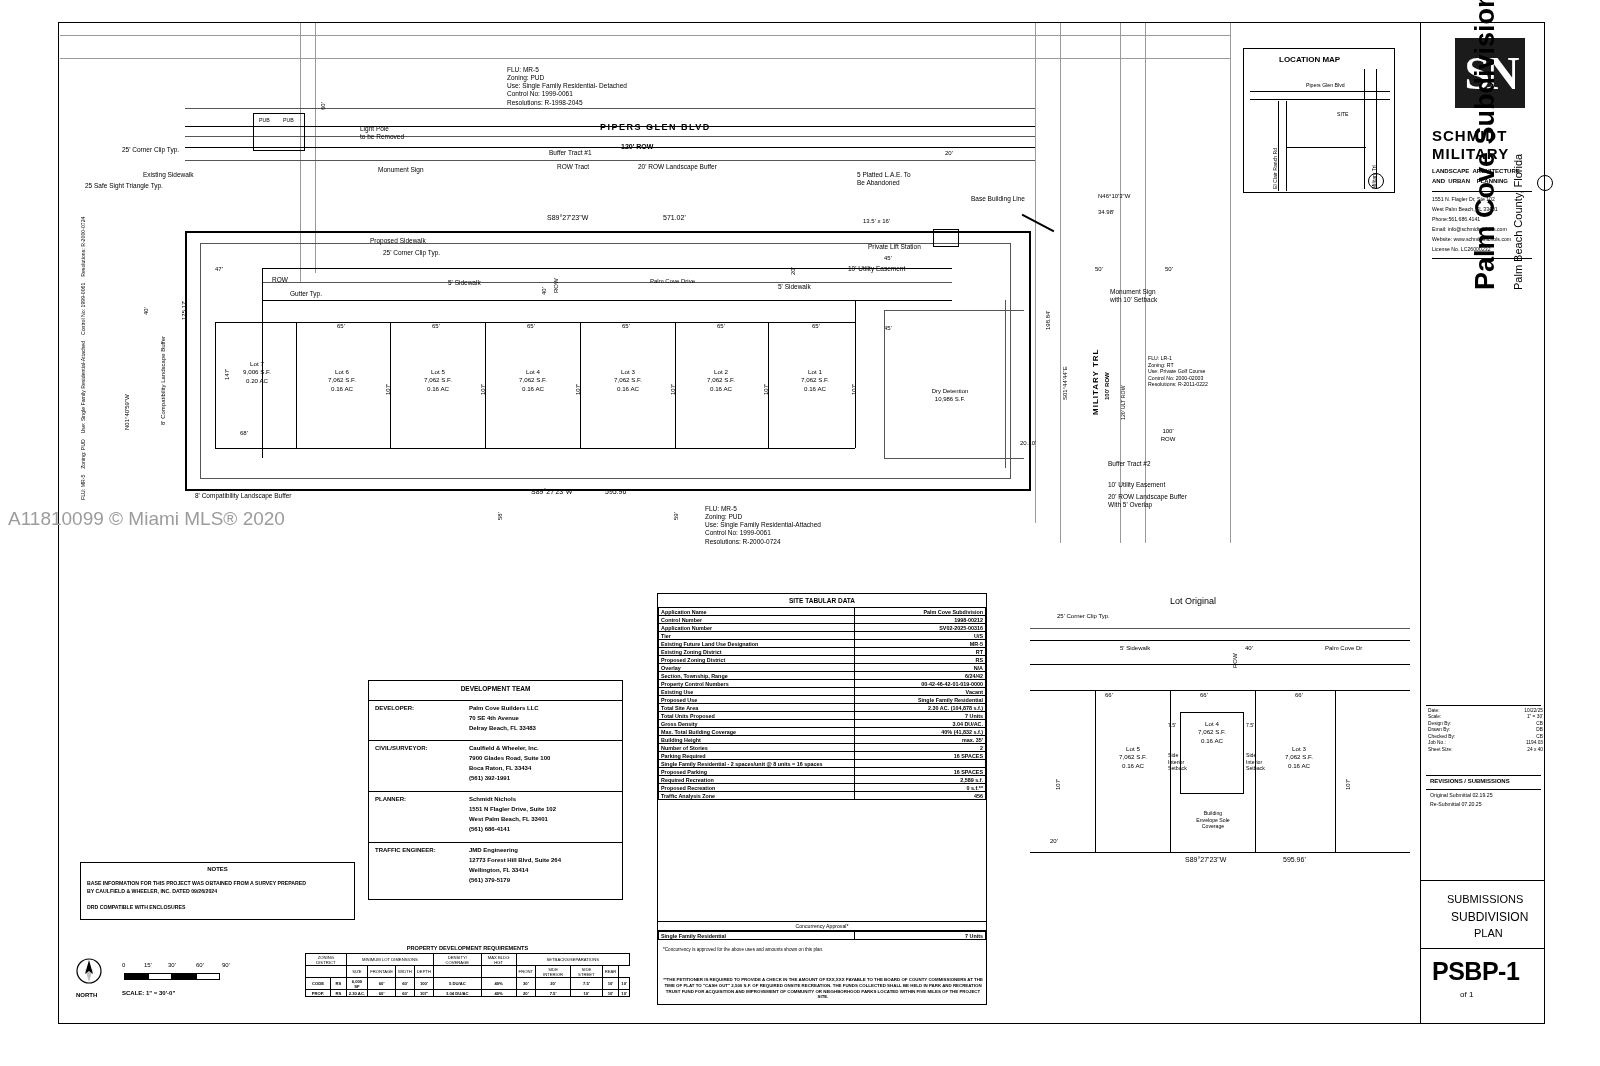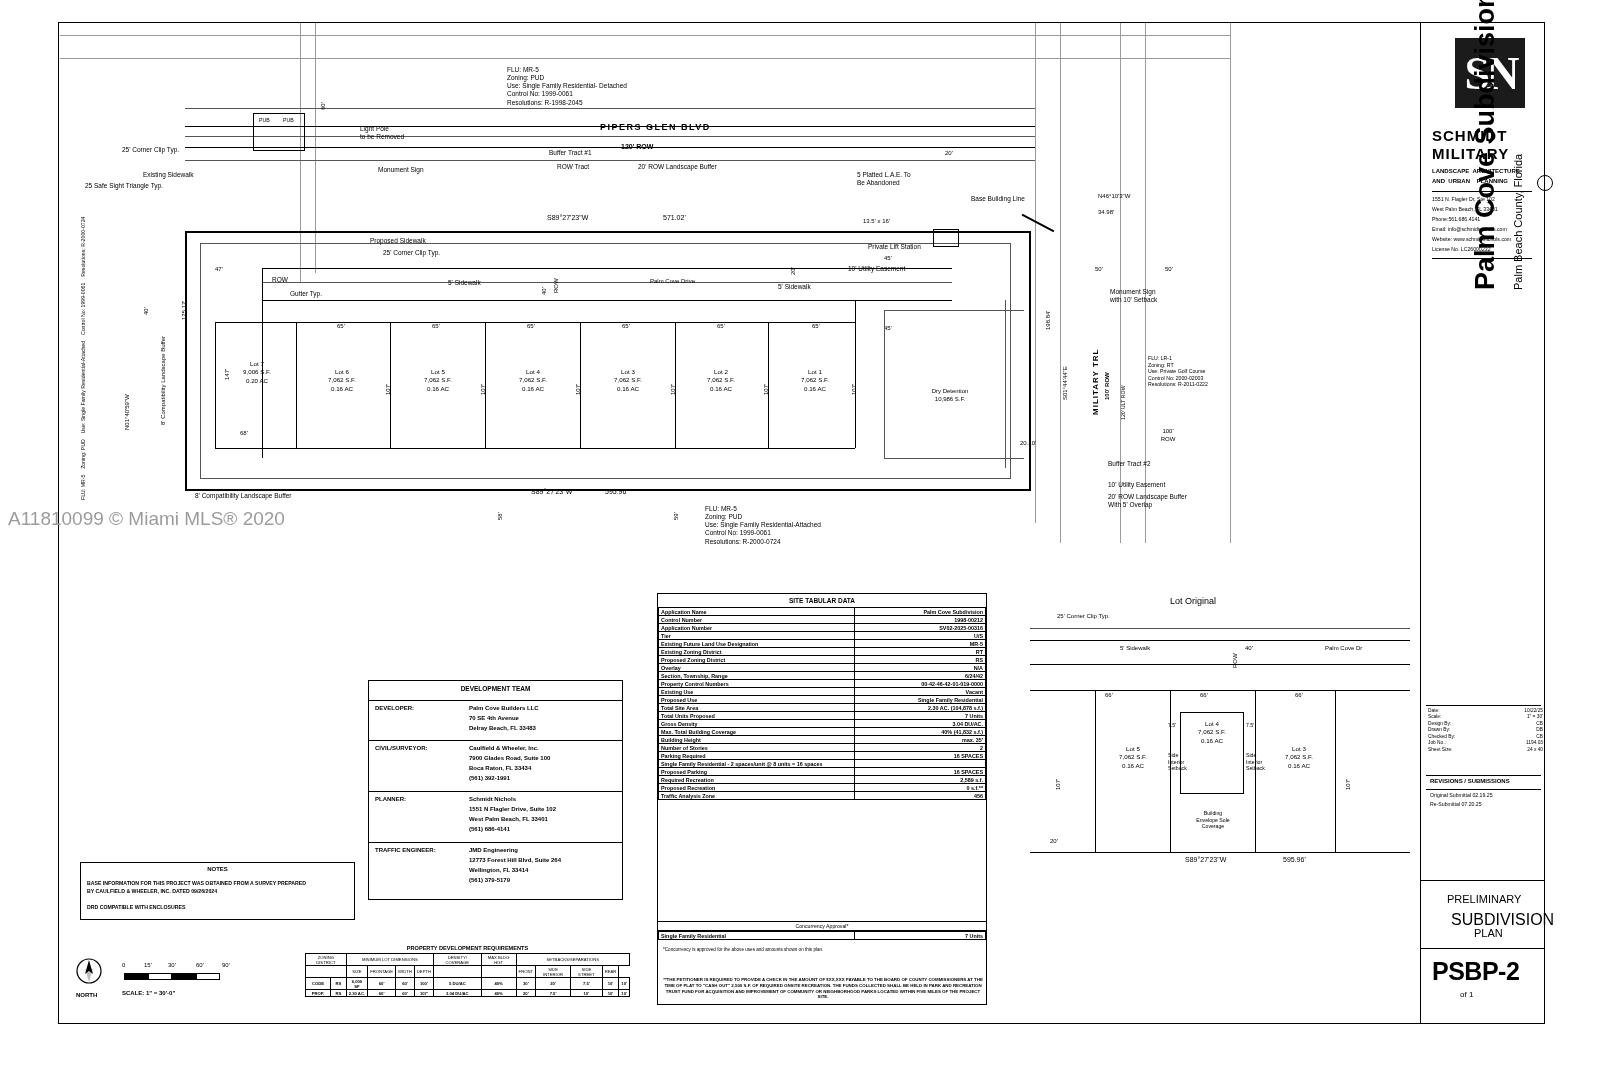--- a/index.html
+++ b/index.html
@@ -298,20 +298,35 @@
 
     <div class="t t5 rot90" style="left:80px; top:500px;">FLU: MR-5    Zoning: PUD    Use: Single Family Residential-Attached    Control No: 1999-0061    Resolutions: R-2000-0724</div>
 
     <div class="t t5" style="left:1148px; top:355px;">FLU: LR-1
 Zoning: RT
 Use: Private Golf Course
 Control No: 2000-02003
 Resolutions: R-2011-0222</div>
   </div>
 
+  <div class="box" style="left:1243px; top:48px; width:152px; height:145px;">
+    <div class="t t8 b" style="left:35px; top:6px;">LOCATION MAP</div>
+    <div class="ln hl" style="left:6px; top:42px; width:140px;"></div>
+    <div class="ln hl" style="left:6px; top:50px; width:140px;"></div>
+    <div class="ln vl" style="left:120px; top:20px; height:120px;"></div>
+    <div class="ln vl" style="left:132px; top:20px; height:120px;"></div>
+    <div class="ln vl" style="left:34px; top:52px; height:90px;"></div>
+    <div class="ln vl" style="left:42px; top:52px; height:90px;"></div>
+    <div class="ln hl" style="left:42px; top:98px; width:80px;"></div>
+    <div class="t t5" style="left:62px; top:33px;">Pipers Glen Blvd</div>
+    <div class="t t5 rot90" style="left:28px; top:140px;">El Clair Ranch Rd</div>
+    <div class="t t5 rot90" style="left:127px; top:140px;">Military Trl</div>
+    <div class="t t5" style="left:93px; top:62px;">SITE</div>
+    <div class="box" style="left:124px; top:124px; width:16px; height:16px; border-radius:50%;"></div>
+  </div>
 
   <div>
     <div class="t t9" style="left:1170px; top:596px;">Lot Original</div>
 
     <div class="ln hl" style="left:1030px; top:640px; width:380px;"></div>
     <div class="ln hl" style="left:1030px; top:664px; width:380px;"></div>
     <div class="ln hl thin" style="left:1030px; top:628px; width:380px;"></div>
     <div class="ln hl" style="left:1030px; top:690px; width:380px;"></div>
     <div class="ln hl" style="left:1030px; top:852px; width:380px;"></div>
     <div class="ln vl" style="left:1095px; top:690px; height:162px;"></div>
@@ -654,21 +669,21 @@
         </div>
       </div>
 
     <div class="ln hl" style="left:1426px; top:775px; width:115px;"></div>
     <div class="t t6 b" style="left:1430px; top:778px;">REVISIONS / SUBMISSIONS</div>
     <div class="ln hl" style="left:1426px; top:789px; width:115px;"></div>
     <div class="t t5" style="left:1430px; top:792px;">Original Submittal 02.19.25</div>
     <div class="t t5" style="left:1430px; top:801px;">Re-Submittal 07.20.25</div>
 
     <div class="ln hl" style="left:1420px; top:880px; width:125px;"></div>
-    <div class="t" style="left:1447px; top:893px; font-size:11px;">PRELIMINARY</div>
-    <div class="t" style="left:1451px; top:910px; font-size:16px;">SUBDIVISION</div>
+    <div class="t" style="left:1447px; top:893px; font-size:11px;">SUBMISSIONS</div>
+    <div class="t" style="left:1451px; top:910px; font-size:12px;">SUBDIVISION</div>
     <div class="t" style="left:1474px; top:927px; font-size:11px;">PLAN</div>
     <div class="ln hl" style="left:1420px; top:948px; width:125px;"></div>
-    <div class="sheetno">PSBP-2</div>
+    <div class="sheetno">PSBP-1</div>
     <div class="t t8" style="left:1460px; top:990px;">of 1</div>
   </div>
 
 </div>
 
 </body></html>

